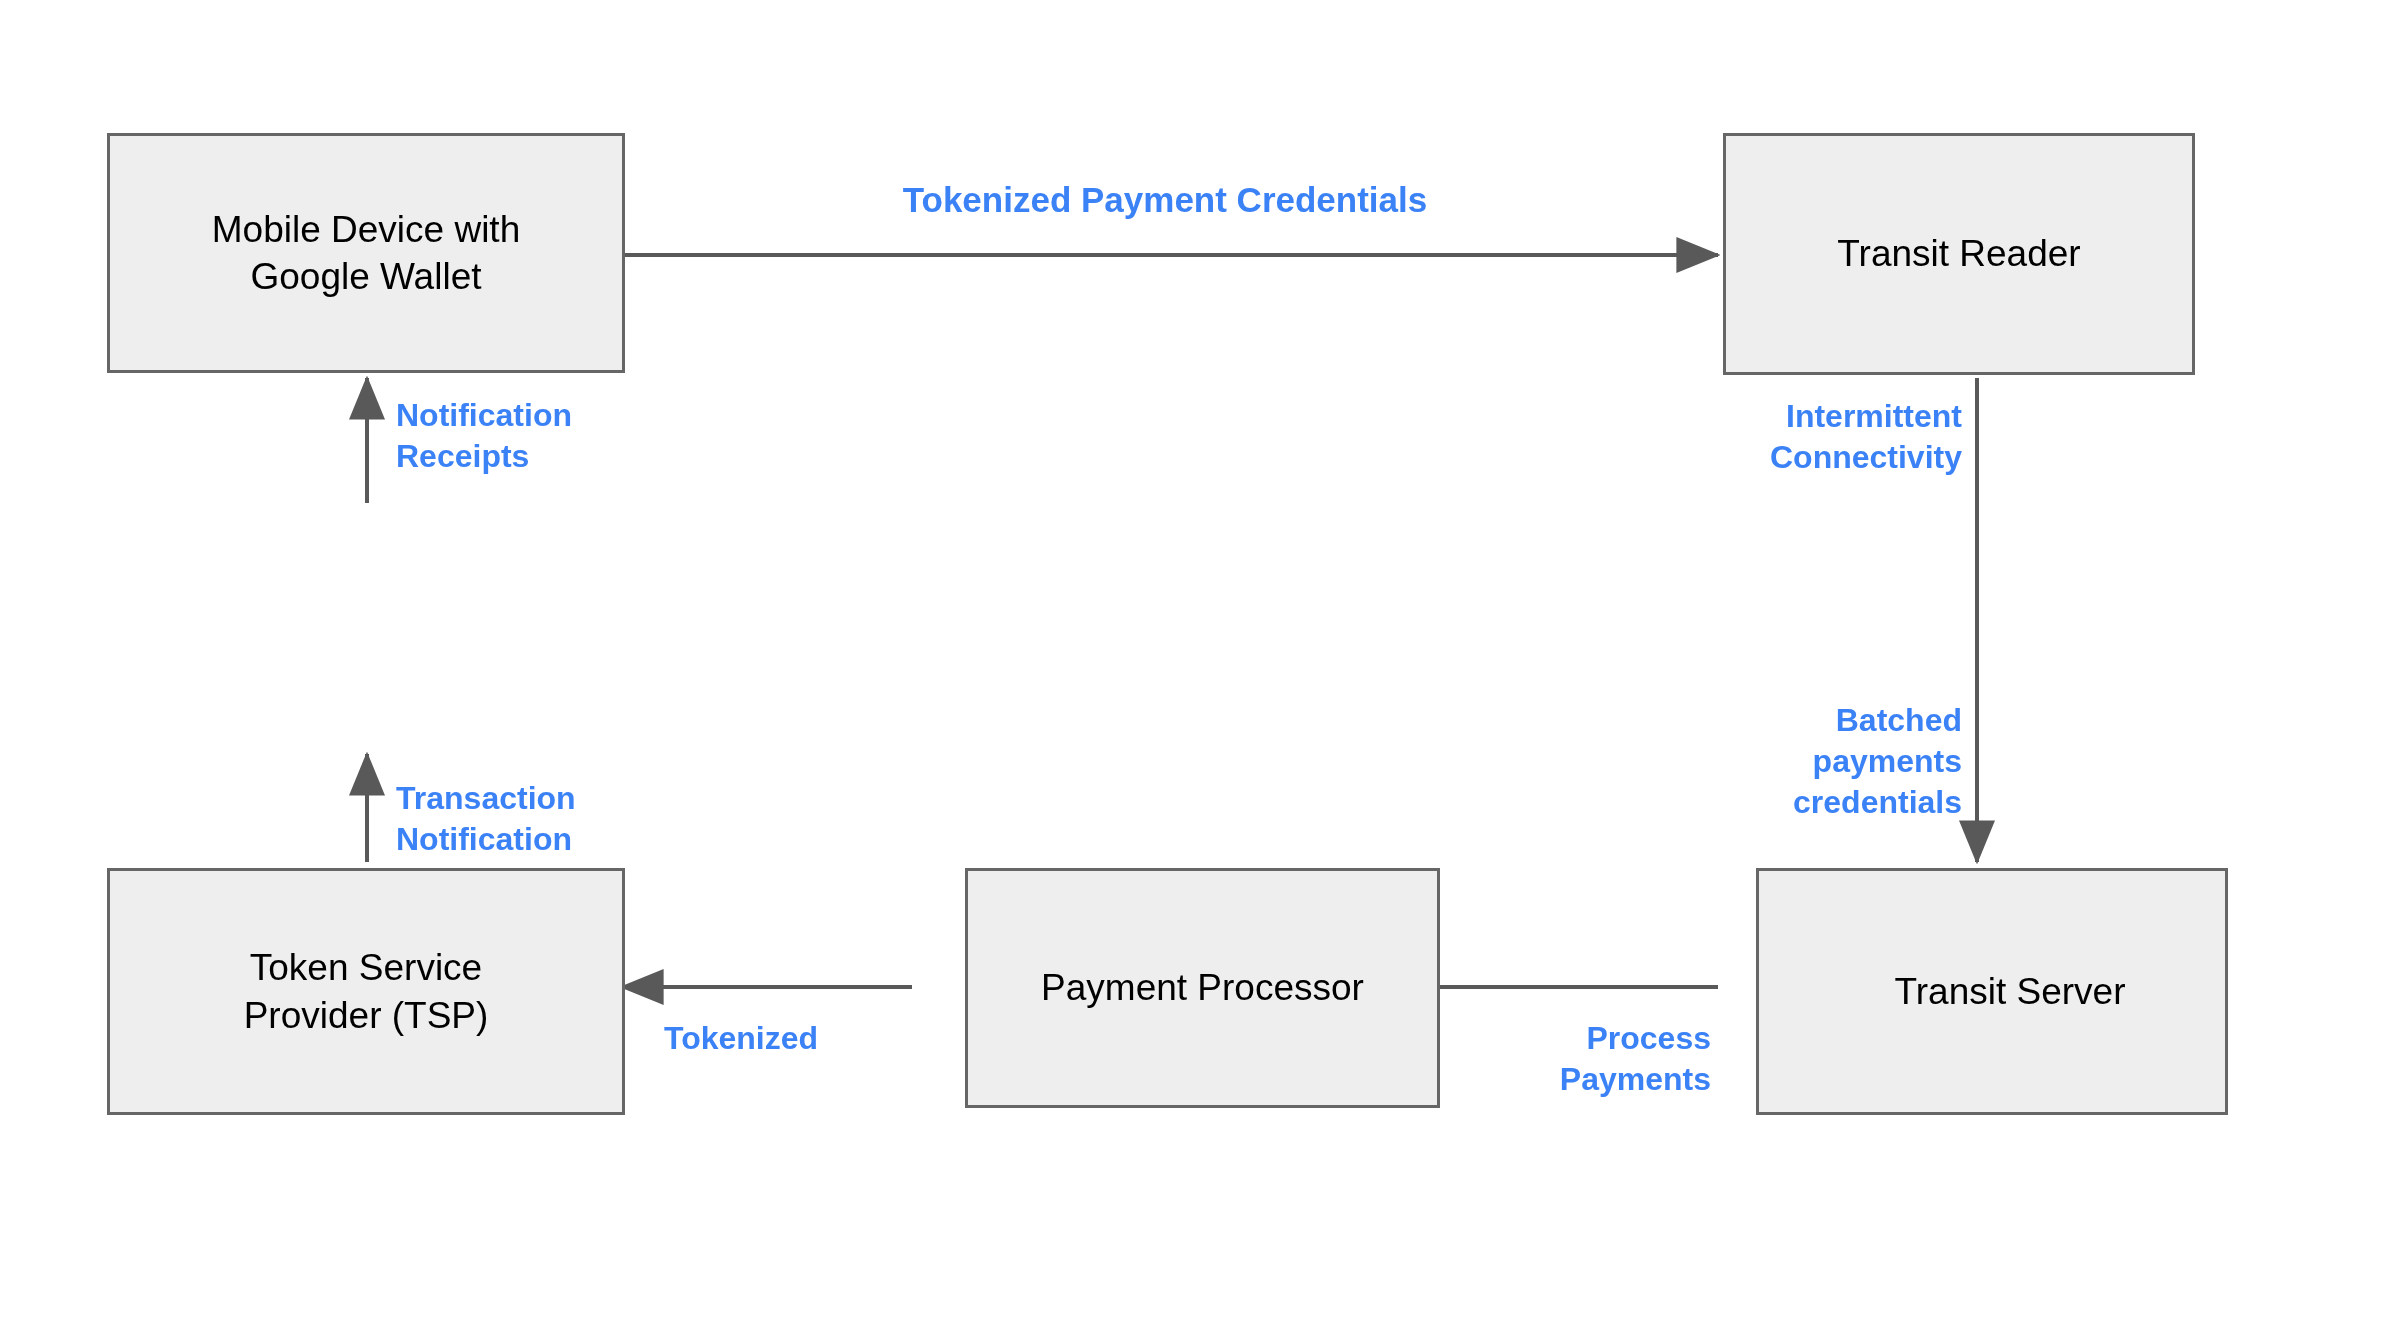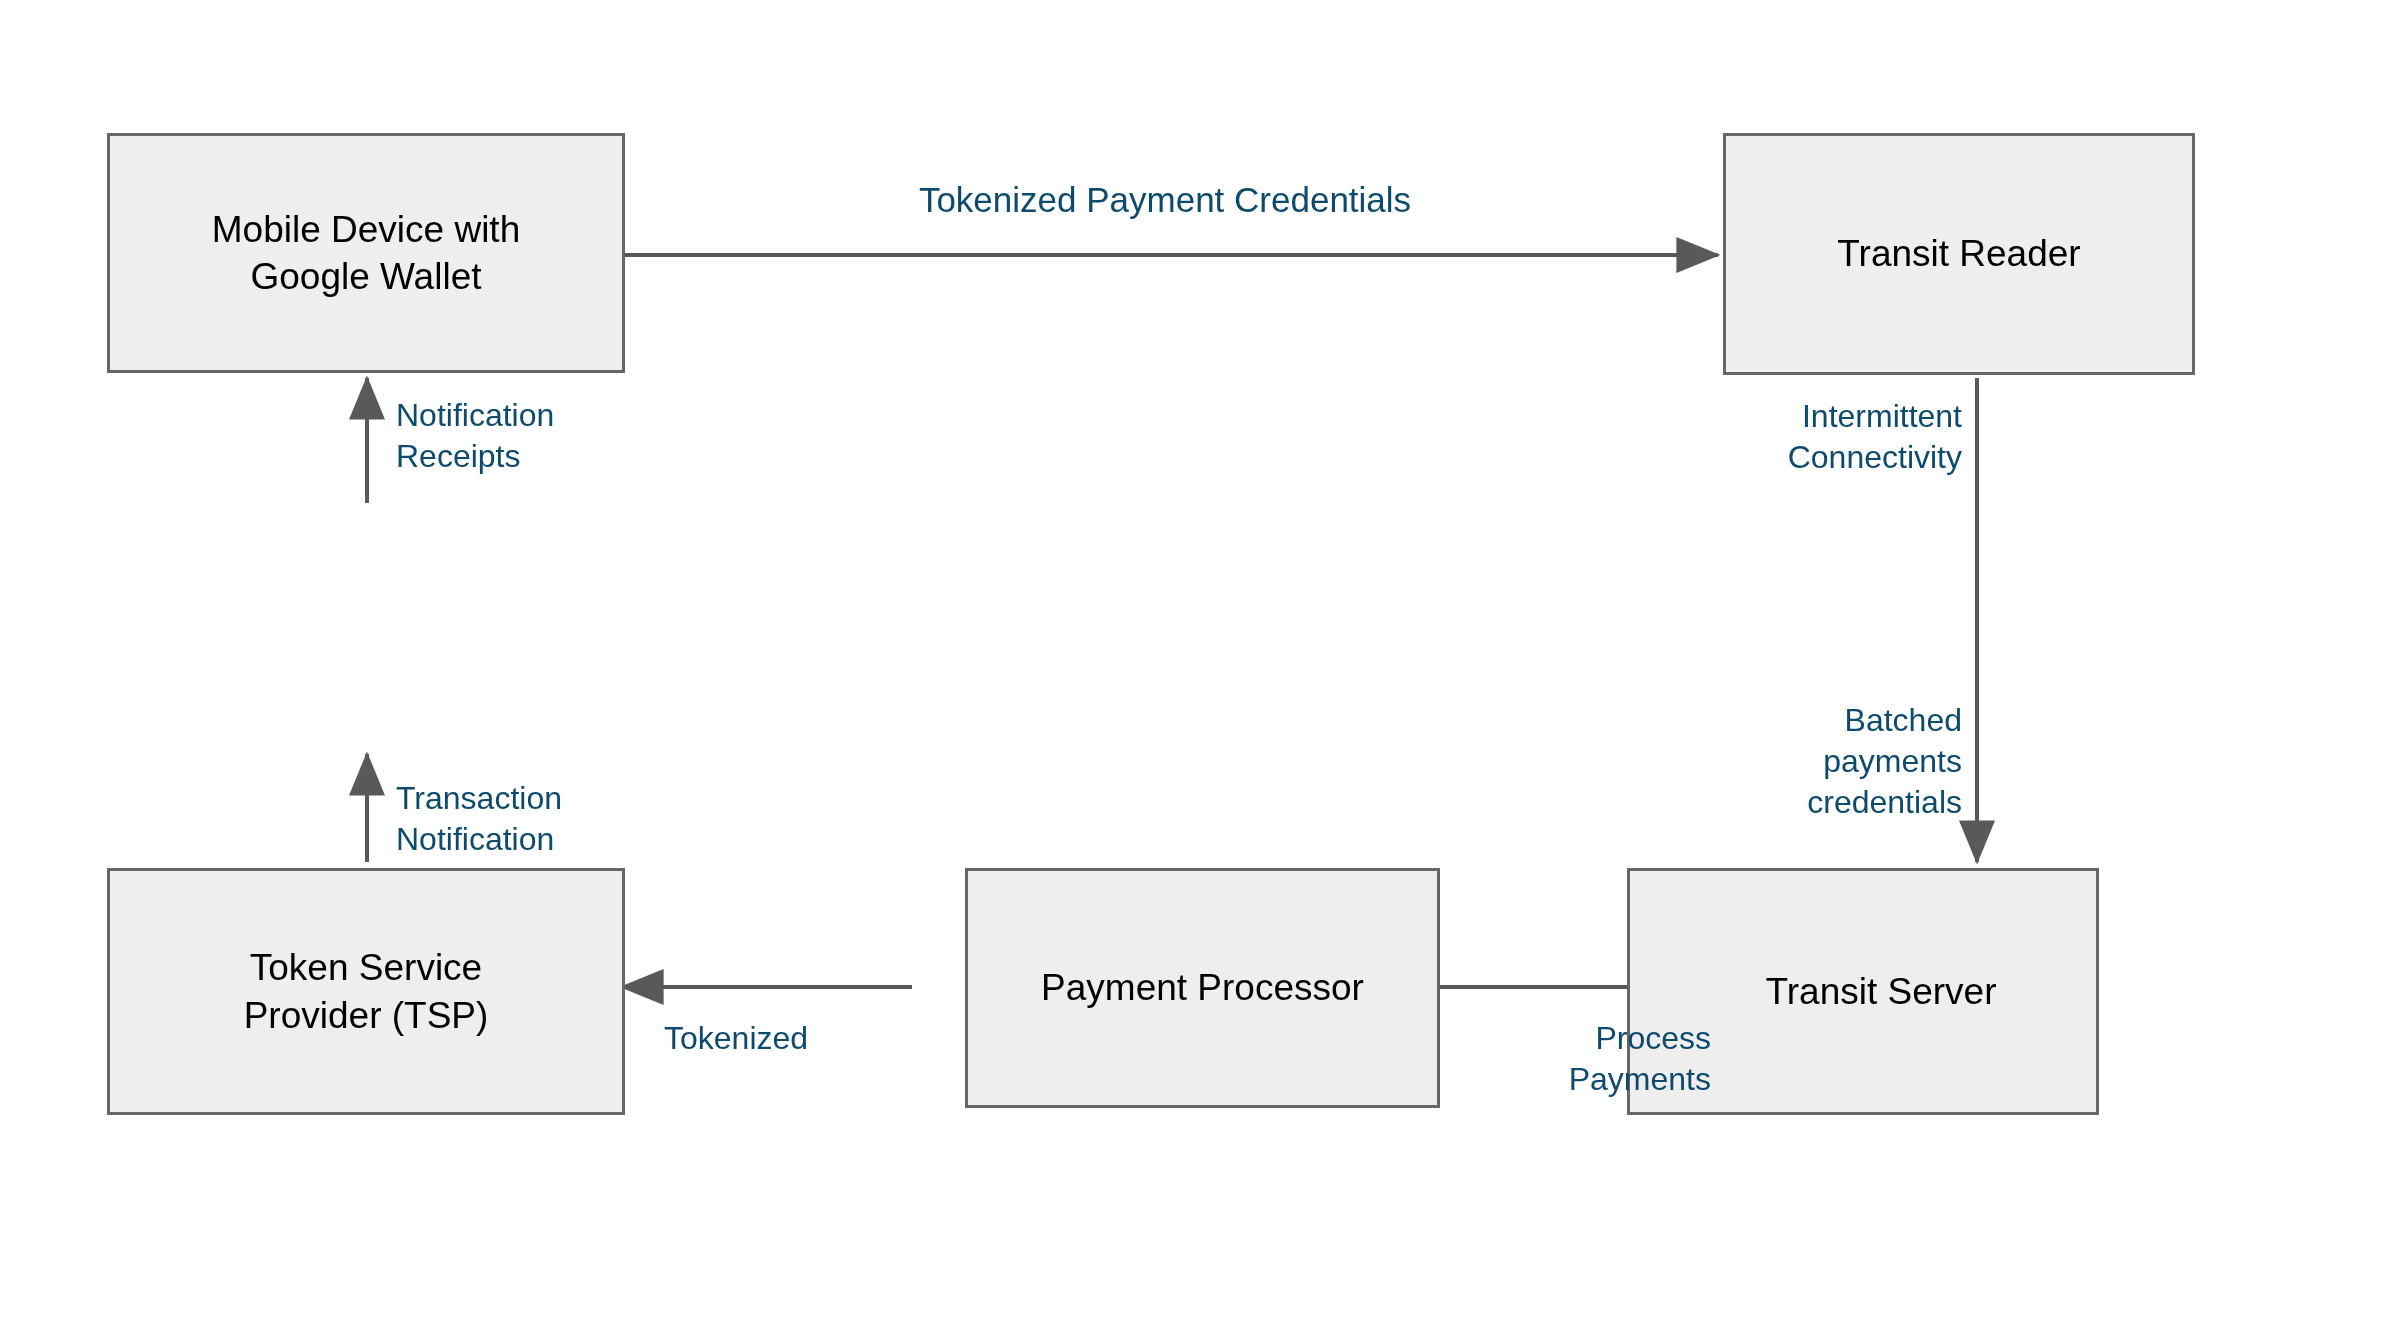--- a/index.html
+++ b/index.html
@@ -41,23 +41,23 @@
     font-size: 37px;
     font-weight: 400;
     line-height: 1.28;
     color: #000000;
     white-space: pre-line;
   }
   .edge-label {
     position: absolute;
     font-family: "Liberation Sans", sans-serif;
     font-size: 32px;
-    font-weight: normal;
+    font-weight: bold;
     line-height: 1.28;
-    color: #0c4a6e;
+    color: #3b82f6;
     white-space: pre-line;
   }
   .edge-label.big {
     font-size: 35px;
   }
   .al-left   { text-align: left; }
   .al-right  { text-align: right; }
   .al-center { text-align: center; }
 </style>
 </head>
@@ -97,21 +97,21 @@
 
   <div class="node-box" style="left:107px; top:868px; width:518px; height:247px;">
     <span class="node-label">Token Service
 Provider (TSP)</span>
   </div>
 
   <div class="node-box" style="left:917px; top:868px; width:475px; height:240px;margin-left:48px;">
     <span class="node-label">Payment Processor</span>
   </div>
 
-  <div class="node-box" style="left:1627px; top:868px; width:472px; height:247px;padding-left:36px;">
+  <div class="node-box" style="left:1756px; top:868px; width:472px; height:247px;padding-left:36px;">
     <span class="node-label">Transit Server</span>
   </div>
 
   <div class="edge-label big al-center" style="left:845px; top:178px; width:640px;">Tokenized Payment Credentials</div>
 
   <div class="edge-label al-right" style="left:1657px; top:396px; width:305px;">Intermittent
 Connectivity</div>
 
   <div class="edge-label al-right" style="left:1657px; top:700px; width:305px;">Batched
 payments

